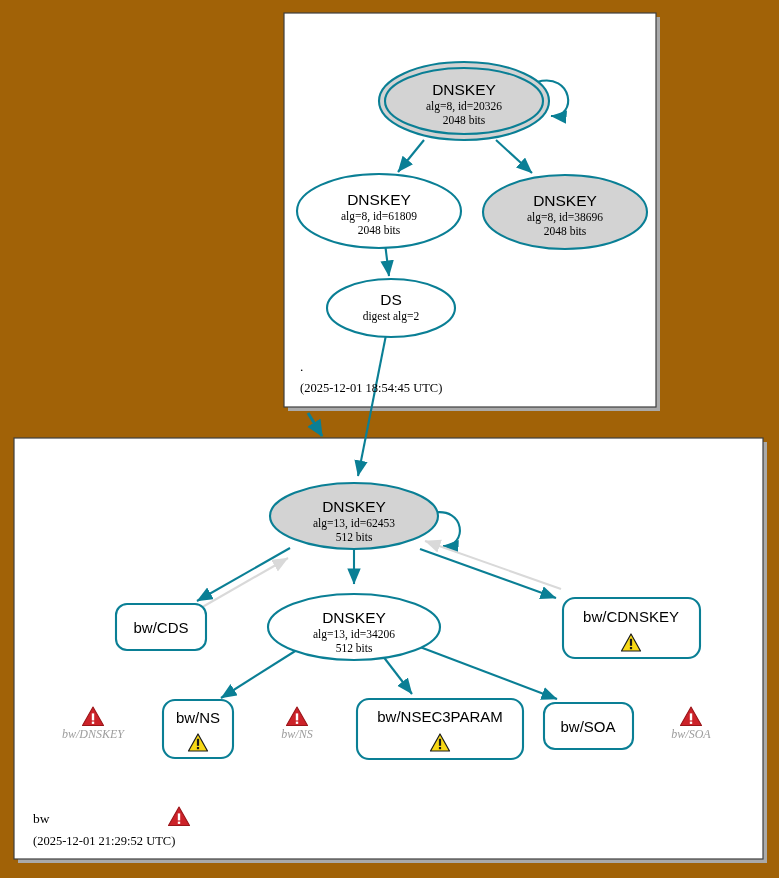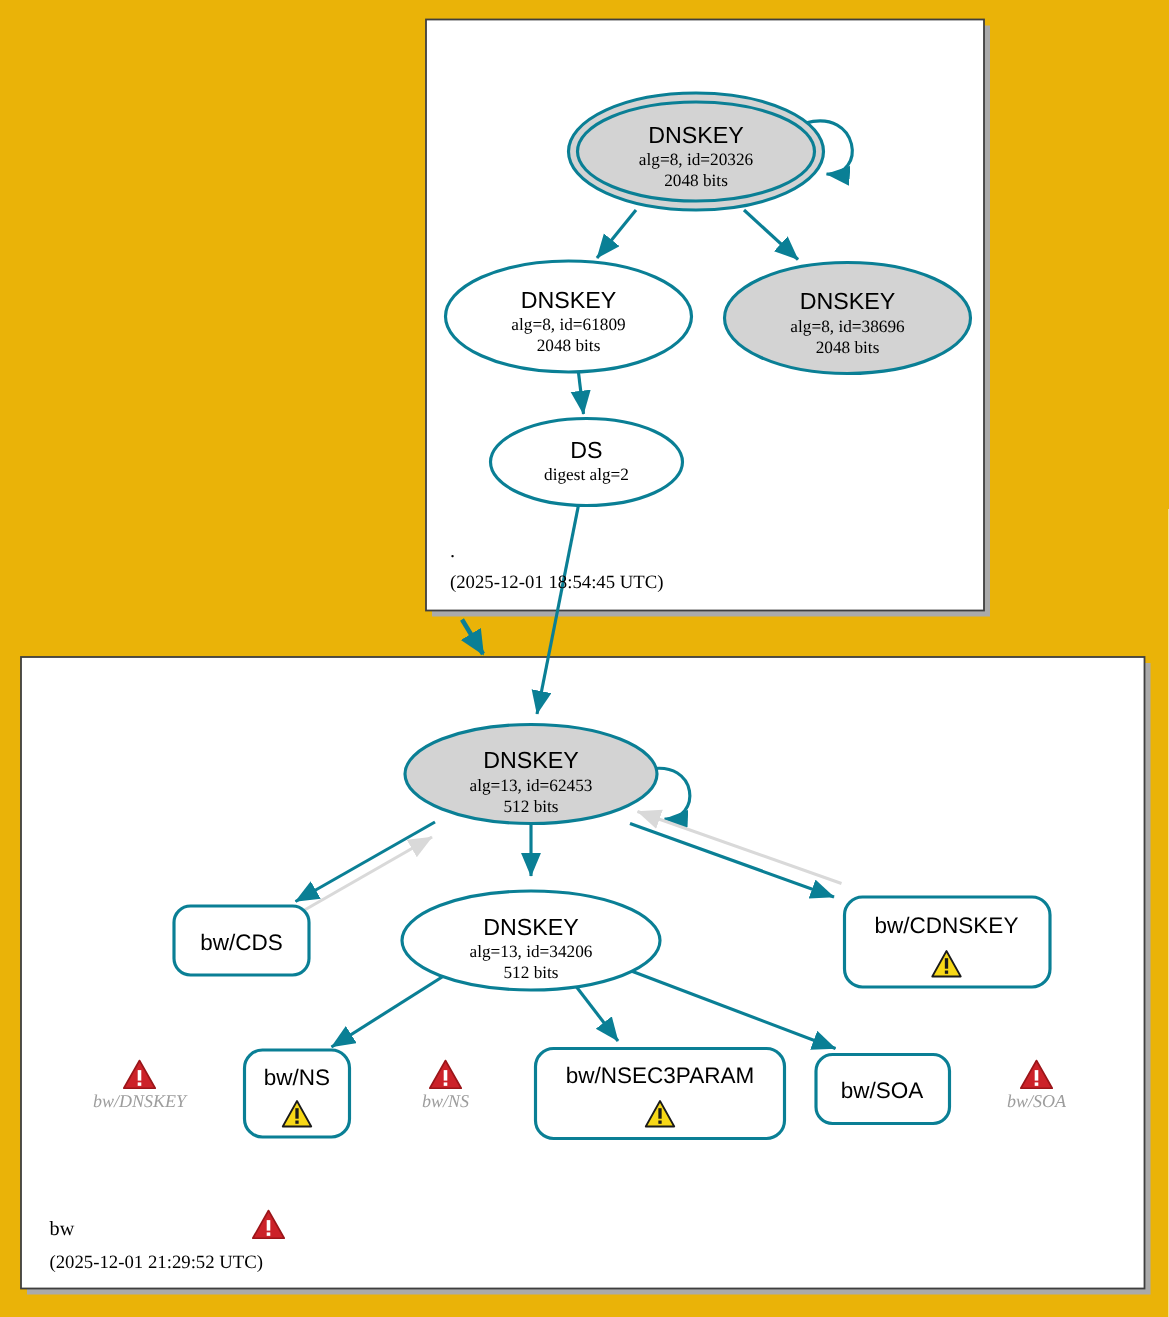--- a/index.html
+++ b/index.html
@@ -4,21 +4,21 @@
 <style>
   html, body {
     margin: 0;
     padding: 0;
     background: #ffffff;
   }
   #canvas {
     position: relative;
     width: 779px;
     height: 878px;
-    background: #eab308;
+    background: #a16207;
     font-family: "Liberation Sans", sans-serif;
     overflow: hidden;
   }
   svg.layer {
     position: absolute;
     left: 0;
     top: 0;
     width: 779px;
     height: 878px;
   }

